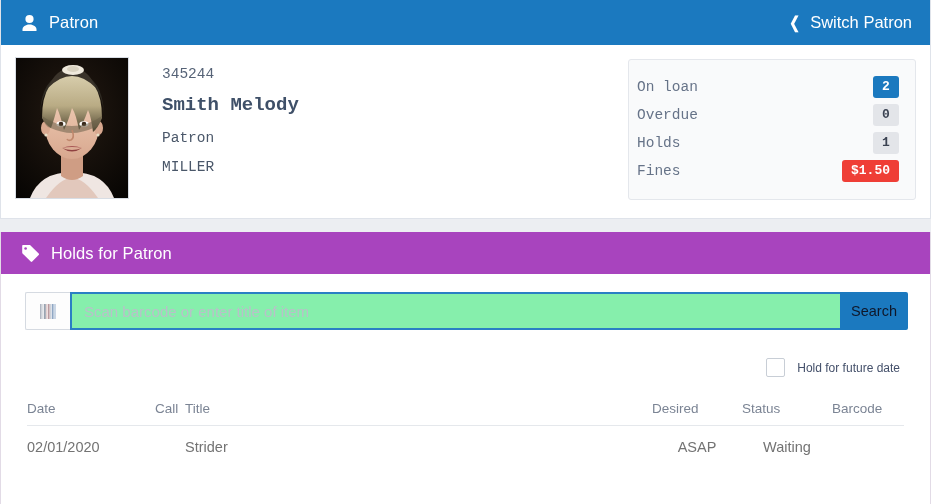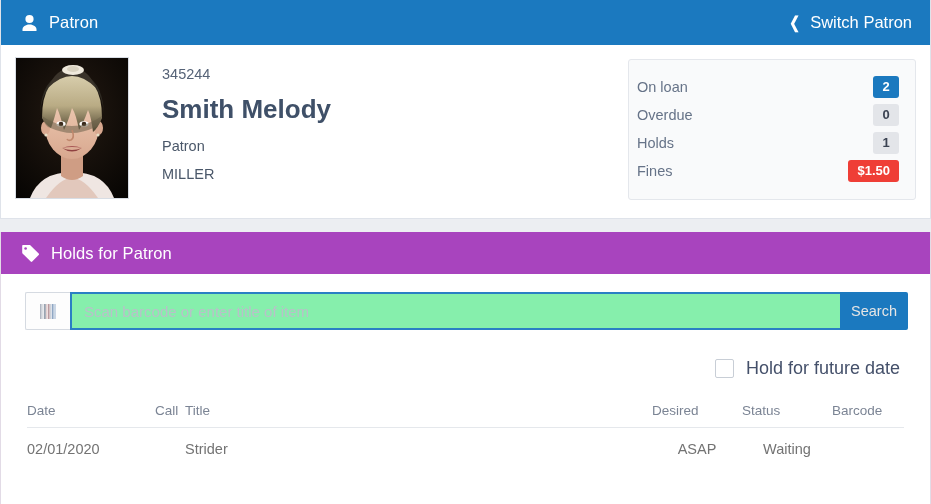--- a/index.html
+++ b/index.html
@@ -70,20 +70,21 @@
   }
 
   .person-icon svg, .tag-icon svg { display: block; }
 
   
   .patron-body {
     display: flex;
     padding: 12px 14px 18px 14px;
     box-sizing: border-box;
     align-items: flex-start;
+    font-family: Liberation Mono, monospace;
   }
 
   .avatar {
     width: 112px;
     height: 140px;
     flex: 0 0 112px;
     border: 1px solid #d8dde4;
     background: #0b0704;
     position: relative;
     overflow: hidden;
@@ -95,21 +96,21 @@
     padding-left: 33px;
     padding-top: 10px;
   }
   .p-id {
     font-size: 14.5px;
     color: #566377;
     margin-bottom: 12px;
     line-height: 1.1;
   }
   .p-name {
-    font-size: 26px;
+    font-size: 19px;
     font-weight: bold;
     color: #3f5068;
     margin-bottom: 15px;
     line-height: 1.1;
   }
   .p-grade {
     font-size: 14.5px;
     color: #4a5769;
     margin-bottom: 13px;
     line-height: 1.1;
@@ -192,21 +193,21 @@
     padding: 0 12px;
     box-sizing: border-box;
     color: #3b4a5a;
     font-family: "Liberation Sans", sans-serif;
     background: #86efac;
   }
   .search-input::placeholder { color: #b9c0c9; }
   .search-btn {
     width: 68px;
     background: #1b79bf;
-    color: #e5e5e5;
+    color: #0f172a;
     border: none;
     font-size: 14.5px;
     font-family: "Liberation Sans", sans-serif;
     cursor: pointer;
     border-radius: 0 2px 2px 0;
   }
 
   .future-row {
     display: flex;
     align-items: center;
@@ -217,21 +218,21 @@
   .cbox {
     width: 19px;
     height: 19px;
     border: 1px solid #c8ced6;
     border-radius: 2px;
     background: #fff;
     box-sizing: border-box;
     cursor: pointer;
   }
   .future-label {
-    font-size: 18px;
+    font-size: 12px;
     color: #44506a;
   }
 
   
   table.holds-table {
     width: calc(100% - 52px);
     margin: 24px 26px 0 26px;
     border-collapse: collapse;
     table-layout: fixed;
   }

